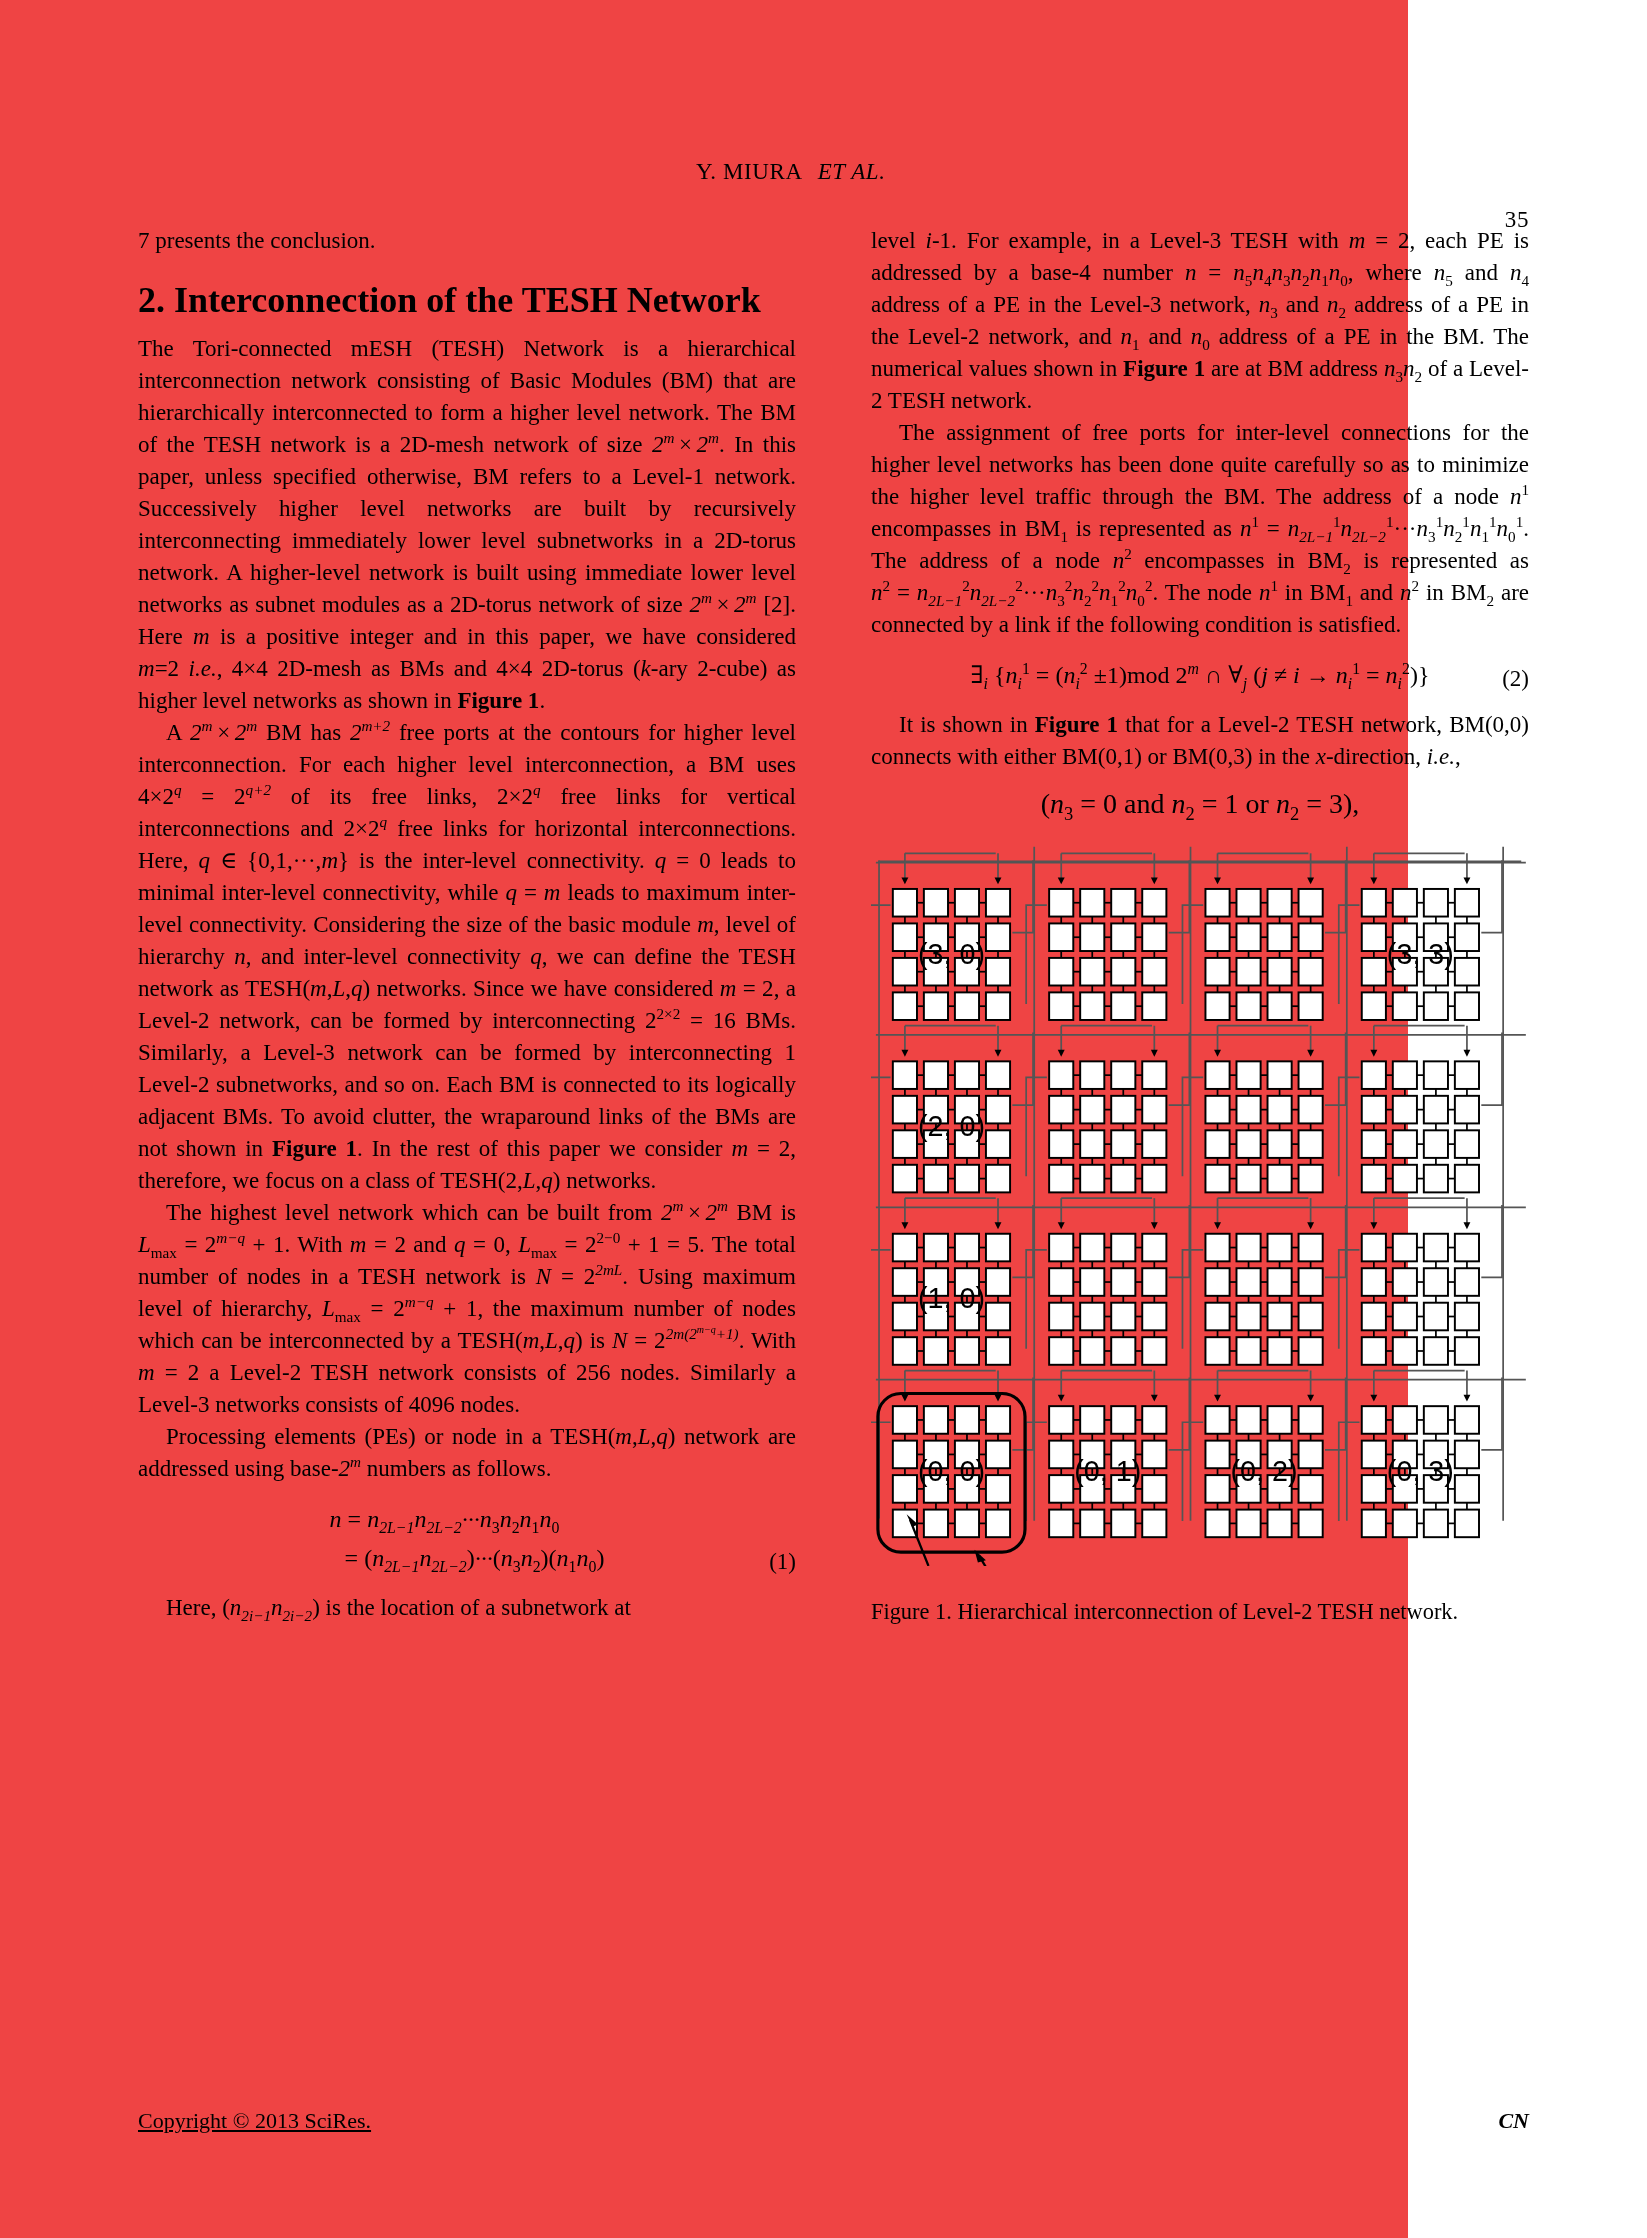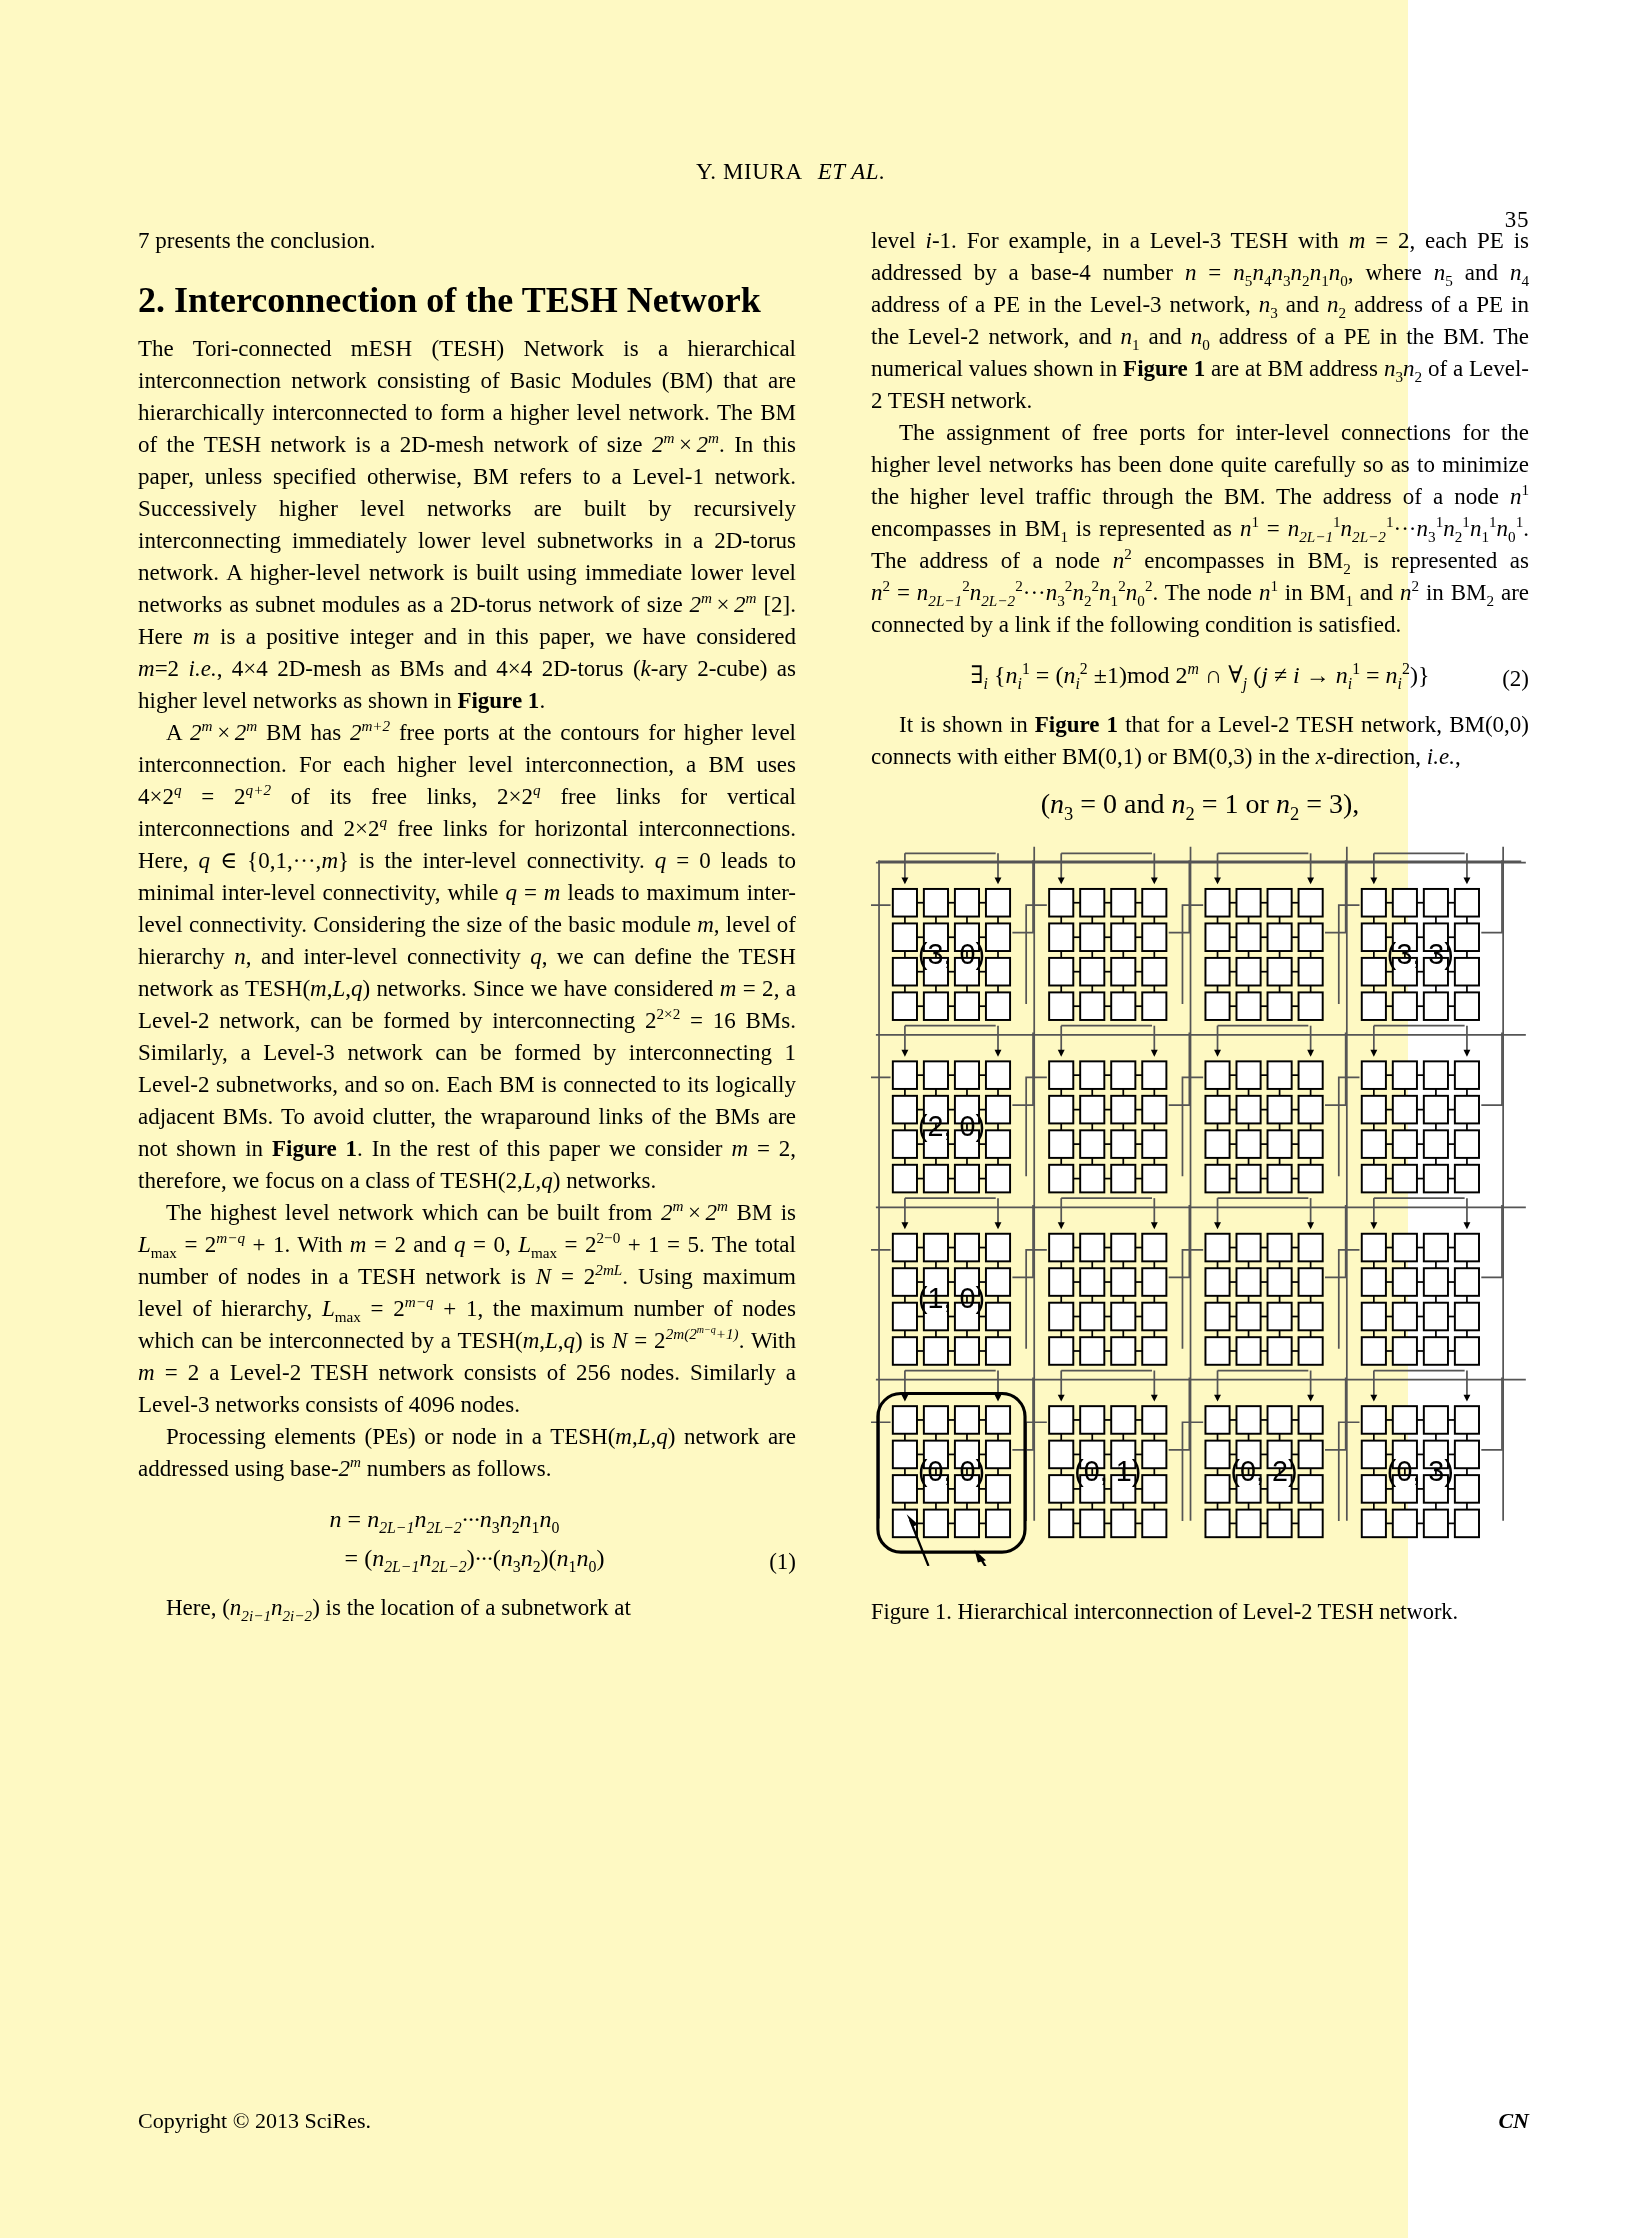--- a/index.html
+++ b/index.html
@@ -16,21 +16,21 @@
     color: #000000;
     overflow: hidden;
   }
 
   
   .page {
     position: absolute;
     left: 0; top: 0;
     width: 1408px;
     height: 2239px;
-    background: #fef9c3;
+    background: #ef4444;
   }
 
   
   .runhead {
     position: absolute;
     left: 138px;
     top: 159px;
     width: 1391px;
     height: 34px;
     font-size: 23px;
@@ -154,21 +154,21 @@
 
   
   .footer {
     position: absolute;
     left: 138px;
     top: 2108px;
     width: 1391px;
     height: 34px;
     font-size: 22px;
   }
-  .footer-left  { position: absolute; left: 0;  top: 0; }
+  .footer-left  { position: absolute; left: 0;  top: 0; text-decoration: underline; }
   .footer-right { position: absolute; right: 0; top: 0; font-style: italic; font-weight: bold; }
 </style>
 </head>
 <body>
 
 <div class="page">
 
   <div class="runhead">
     <span class="runhead-authors"><span>Y. MIURA</span><span class="et-al">ET  AL.</span></span>
     <span class="runhead-page">35</span>

